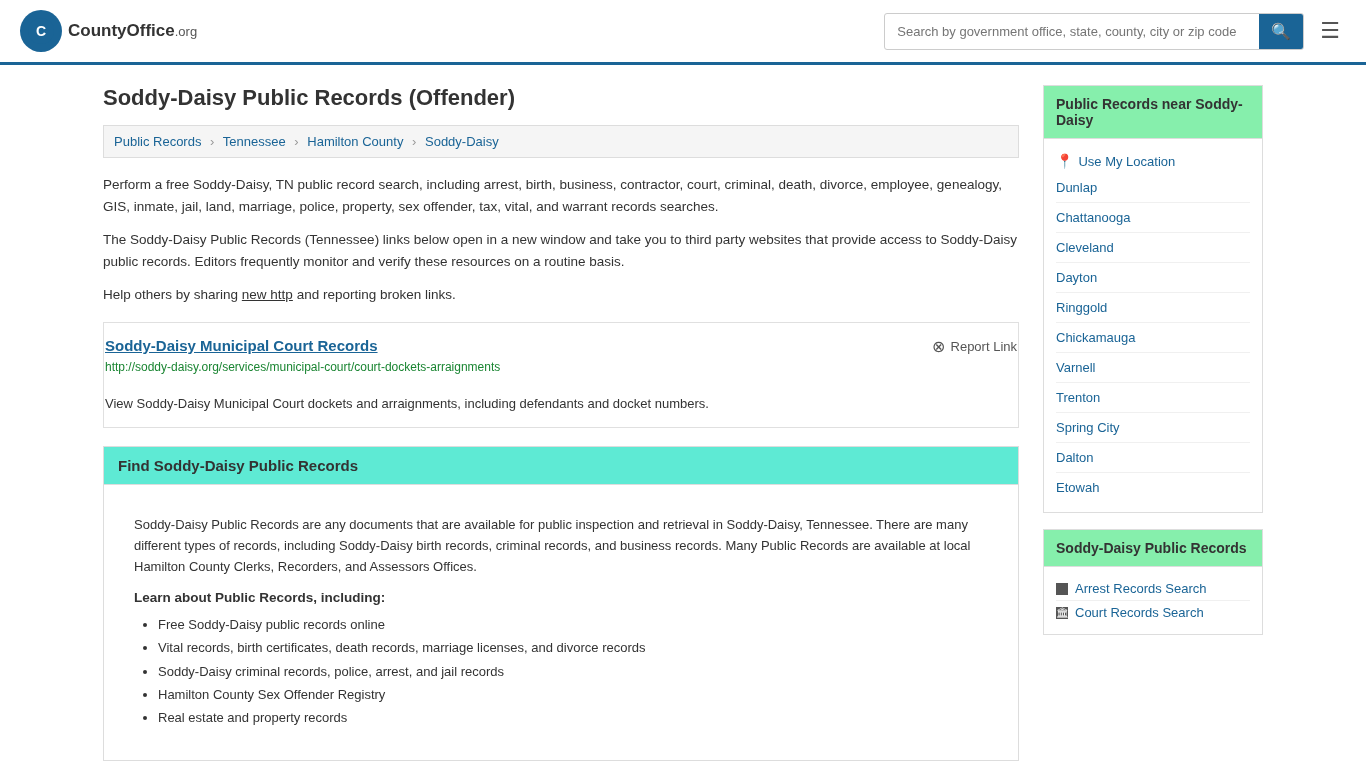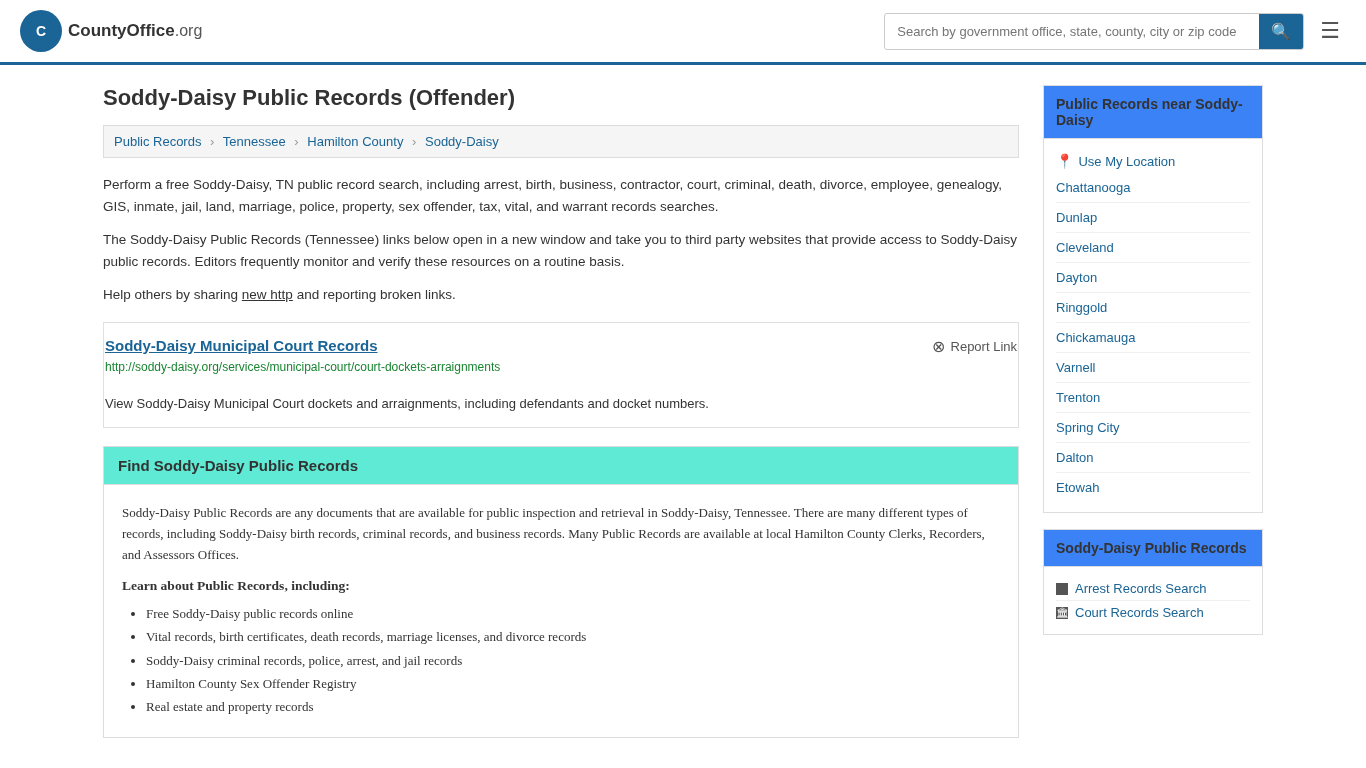--- a/index.html
+++ b/index.html
@@ -162,22 +162,21 @@
       border: 1px solid #ddd;
       padding: 10px 14px;
       font-size: 15px;
       font-weight: bold;
       margin-top: 18px;
       margin-bottom: 0;
     }
     .find-section-body {
       border: 1px solid #ddd;
       border-top: none;
-      padding: 18px;
-      font-family: Liberation Serif, serif;
+      padding: 30px;
     }
     .find-body-text {
       font-size: 13px;
       line-height: 1.6;
       margin-bottom: 12px;
       color: #333;
     }
     .learn-heading {
       font-size: 13.5px;
       font-weight: bold;
@@ -190,21 +189,21 @@
       line-height: 1.8;
       color: #333;
     }
 
     
     .sidebar-section {
       border: 1px solid #ddd;
       margin-bottom: 16px;
     }
     .sidebar-section-header {
-      background: #3b82f6;
+      background: #86efac;
       padding: 10px 12px;
       font-size: 14px;
       font-weight: bold;
       color: #333;
       border-bottom: 1px solid #ddd;
     }
     .sidebar-section-body {
       padding: 10px 12px;
     }
     .sidebar-item {
@@ -279,21 +278,21 @@
 
 <header class="header">
   <div class="logo-area">
     <div class="logo-circle">
       <svg width="28" height="28" viewBox="0 0 28 28" fill="none">
         <circle cx="14" cy="14" r="13" fill="#1a6496"></circle>
         <text x="14" y="19" text-anchor="middle" font-size="14" fill="white" font-weight="bold">C</text>
       </svg>
     </div>
     <div>
-      <span style="font-size:17px;font-weight:bold;color:#333;">CountyOffice</span><span style="font-size:16px;color:#555;">.org</span>
+      <span style="font-size:17px;font-weight:bold;color:#333;">CountyOffice</span><span style="font-size:13px;color:#555;">.org</span>
     </div>
   </div>
   <div class="header-right">
     <div class="search-bar">
       <input type="text" placeholder="Search by government office, state, county, city or zip code" style="">
       <button>🔍</button>
     </div>
     <div class="menu-icon">☰</div>
   </div>
 </header>
@@ -350,24 +349,24 @@
   <div class="sidebar">
 
     <div class="sidebar-section">
       <div class="sidebar-section-header">Public Records near Soddy-Daisy</div>
       <div class="sidebar-section-body">
         <div class="use-location">
           <span class="pin-icon">📍</span>
           <span>Use My Location</span>
         </div>
         <div class="sidebar-item">
+          <a href="#">Dunlap</a>
+        </div>
+        <div class="sidebar-item">
           <a href="#">Chattanooga</a>
-        </div>
-        <div class="sidebar-item">
-          <a href="#">Dunlap</a>
         </div>
         <div class="sidebar-item">
           <a href="#">Cleveland</a>
         </div>
         <div class="sidebar-item">
           <a href="#">Dayton</a>
         </div>
         <div class="sidebar-item">
           <a href="#">Ringgold</a>
         </div>

